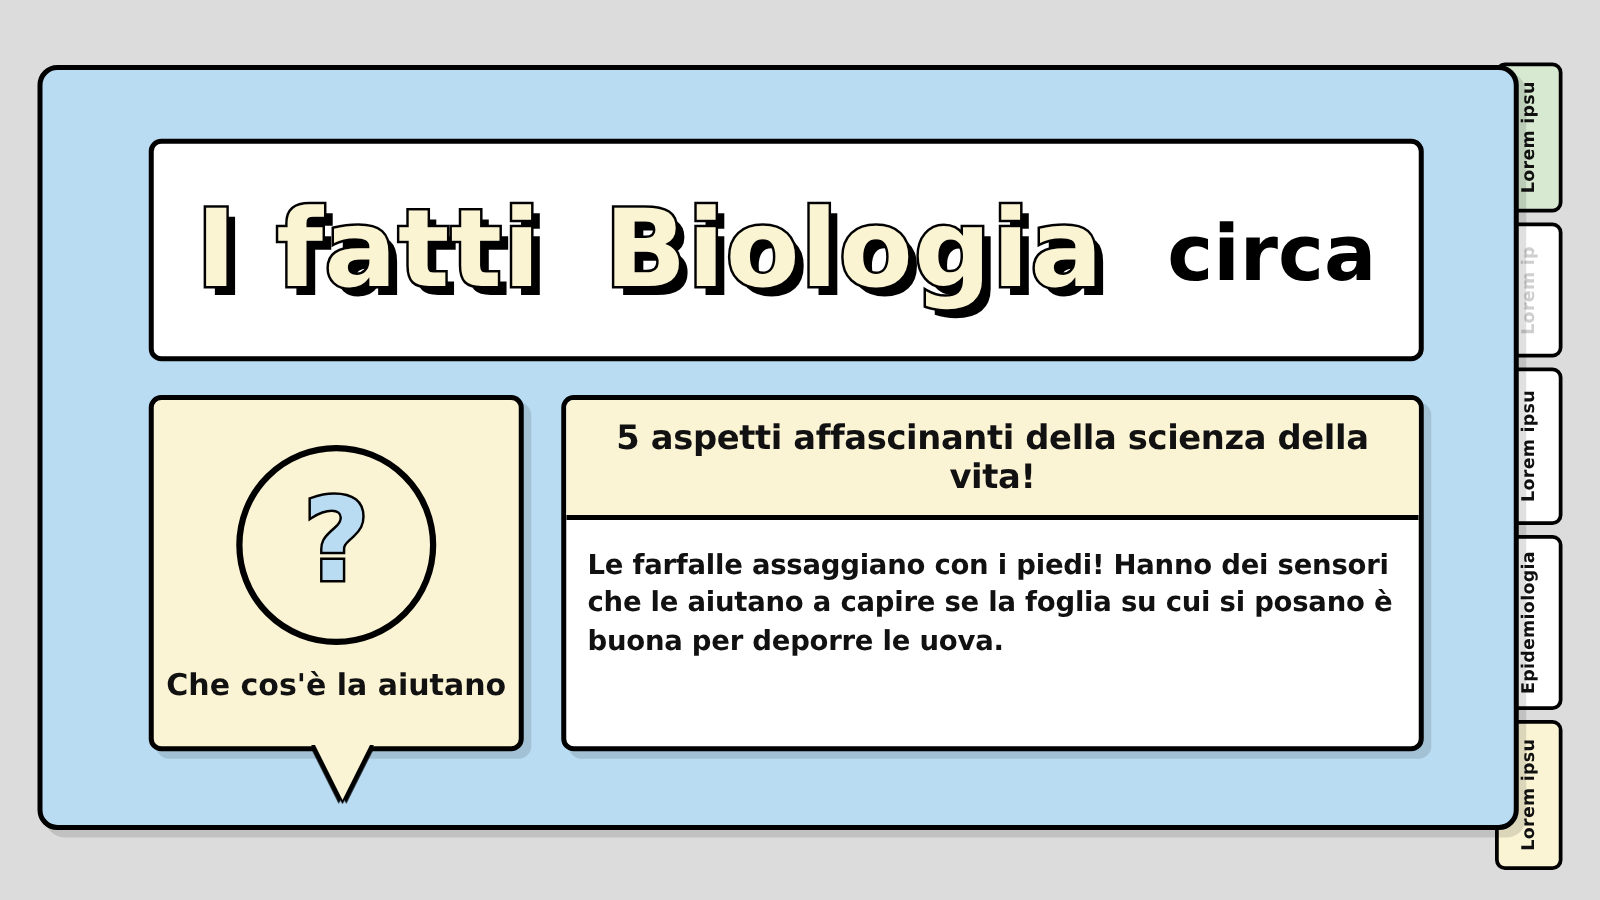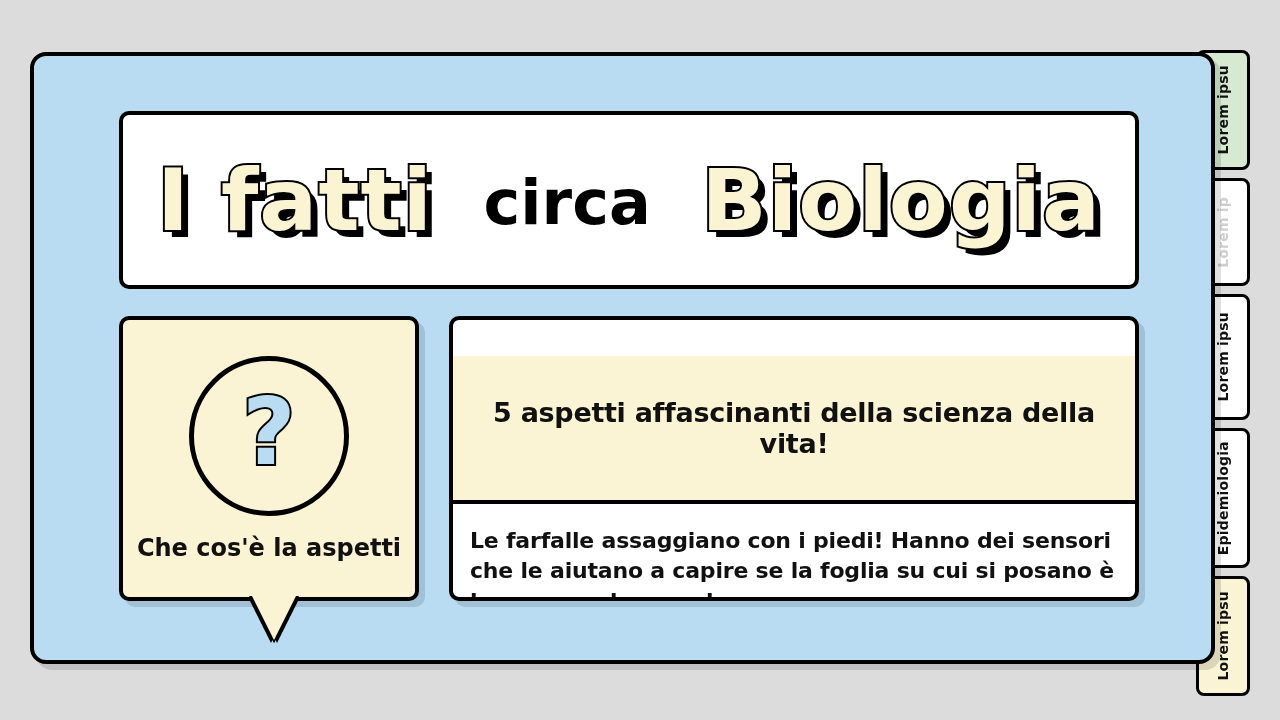--- a/index.html
+++ b/index.html
@@ -170,29 +170,28 @@
     width: 690px;
     height: 285px;
     background: #ffffff;
     border: 4px solid #000;
     border-radius: 10px;
     box-sizing: border-box;
     box-shadow: 6px 6px 0 rgba(0,0,0,0.12);
     overflow: hidden;
   }
   .chead {
-    height: 148px;
+    height: 96px;
     background: #faf3d4;
     border-bottom: 4px solid #000;
     display: flex;
     align-items: center;
     justify-content: center;
     padding: 0 18px;
     box-sizing: border-box;
-    margin-top: 36px;
   }
   .chead-text {
     font-family: "DejaVu Sans", sans-serif;
     font-weight: bold;
     font-size: 27px;
     color: #111;
     text-align: center;
     letter-spacing: -0.3px;
   }
   .cbody {
@@ -228,29 +227,29 @@
     </div>
     <div class="tab t5">
       <span>Lorem ipsu</span>
     </div>
   </div>
 
   <div class="outer">
 
     <div class="title-bar">
       <div class="title-word">I fatti</div>
+      <div class="title-word">Biologia</div>
       <div class="title-word small">circa</div>
-      <div class="title-word">Biologia</div>
     </div>
 
     <div class="qcard">
       <div class="qmark-circle">
         <div class="qmark">?</div>
       </div>
-      <div class="qlabel">Che cos'è la aspetti</div>
+      <div class="qlabel">Che cos'è la aiutano</div>
     </div>
     <div class="qtail"></div>
 
     <div class="ccard">
       <div class="chead">
         <div class="chead-text">5 aspetti affascinanti della scienza della vita!</div>
       </div>
       <div class="cbody">
         <div class="cbody-text">Le farfalle assaggiano con i piedi! Hanno dei sensori che le aiutano a capire se la foglia su cui si posano è buona per deporre le uova.</div>
       </div>

